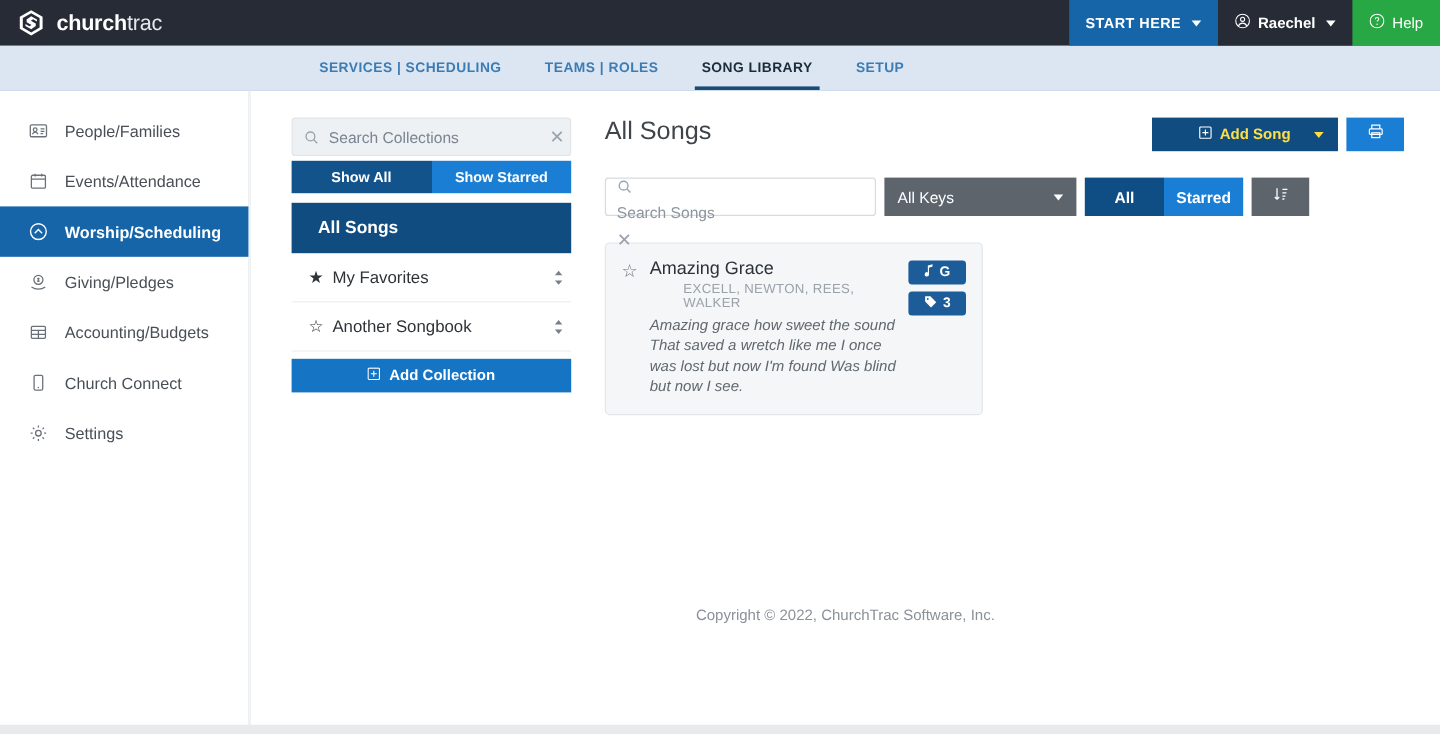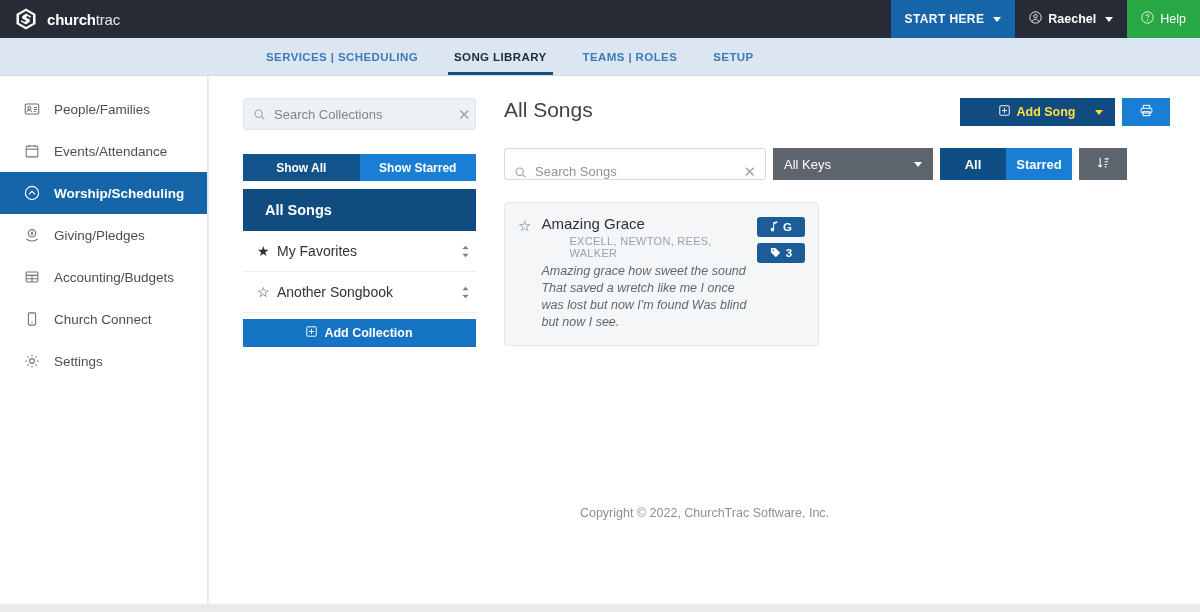--- a/index.html
+++ b/index.html
@@ -15,21 +15,21 @@
     height: 38px; width: 100%;
     background: #262b36;
     display: flex; align-items: stretch;
     position: relative;
   }
   .brand {
     display: flex; align-items: center; gap: 9px;
     padding-left: 14px;
   }
   .brand-logo { width: 24px; height: 24px; display:block; }
-  .brand-text { font-size: 15px; color: #ffffff; letter-spacing: -0.2px; }
+  .brand-text { font-size: 18px; color: #ffffff; letter-spacing: -0.2px; }
   .brand-text b { font-weight: 700; }
   .brand-text span { font-weight: 400; color: #e6e8ec; }
 
   .topbar-right { margin-left: auto; display: flex; align-items: stretch; }
   .tb-btn {
     display: flex; align-items: center; gap: 6px;
     padding: 0 14px;
     font-size: 12px; font-weight: 700; color: #ffffff;
     letter-spacing: 0.4px;
     cursor: pointer; border: none;
@@ -111,21 +111,21 @@
   }
   .search-box input {
     flex: 1; border: none; outline: none; background: transparent;
     font-size: 13px; color: #5a6570;
     font-family: "Liberation Sans", sans-serif;
   }
   .search-box input::placeholder { color: #7b8591; }
   .icon-x { color: #9aa4ae; font-size: 15px; cursor: pointer; line-height: 1; }
   .icon-search { color:#9aa4ae; display:flex; }
 
-  .seg { display: flex; margin-top: 24px; }
+  .seg { display: flex; margin-top: 4px; }
   .seg > div {
     flex: 1; height: 27px;
     display: flex; align-items: center; justify-content: center;
     font-size: 12px; font-weight: 700; color: #ffffff;
     cursor: pointer;
   }
   .seg-dark  { background: #12538c; }
   .seg-light { background: #1a7fd4; }
 
   .all-songs-row {
@@ -168,23 +168,23 @@
     padding: 0 10px; position: relative;
   }
   .btn-add-song .caret { position: absolute; right: 12px; }
   .btn-print {
     background: #1a7fd4; color: #fff; width: 48px; height: 28px;
     display: flex; align-items: center; justify-content: center; cursor: pointer;
   }
 
   .filter-row { display: flex; gap: 7px; margin-top: 22px; align-items: stretch; }
   .songs-search {
-    width: 262px; height: 32px;
+    width: 226px; height: 32px;
     background: #fff; border: 1px solid #d7dbe0; border-radius: 3px;
-    display: flex; align-items: flex-end; gap: 8px; padding: 0 9px;
+    display: flex; align-items: flex-start; gap: 8px; padding: 0 9px; flex-direction: column;
   }
   .songs-search input {
     flex: 1; border: none; outline: none; font-size: 13px; color: #5a6570;
     background: transparent; font-family: "Liberation Sans", sans-serif;
   }
   .songs-search input::placeholder { color: #8d959e; }
 
   .keys-select {
     width: 160px; height: 32px; background: #5d646c; color: #fff;
     display: flex; align-items: center; padding: 0 11px;
@@ -279,22 +279,22 @@
           <circle cx="8.1" cy="11.3" r=".75" fill="#fff" stroke="none"></circle>
         </svg>
       </span>
       <span>Help</span>
     </div>
   </div>
 </div>
 
 <div class="subnav">
   <div class="subnav-item">SERVICES | SCHEDULING</div>
+  <div class="subnav-item">TEAMS | ROLES</div>
   <div class="subnav-item active">SONG LIBRARY</div>
-  <div class="subnav-item">TEAMS | ROLES</div>
   <div class="subnav-item">SETUP</div>
 </div>
 
 <div class="body-wrap">
 
   <div class="sidebar">
 
 
     <div class="side-item">
       <span class="side-icon">

